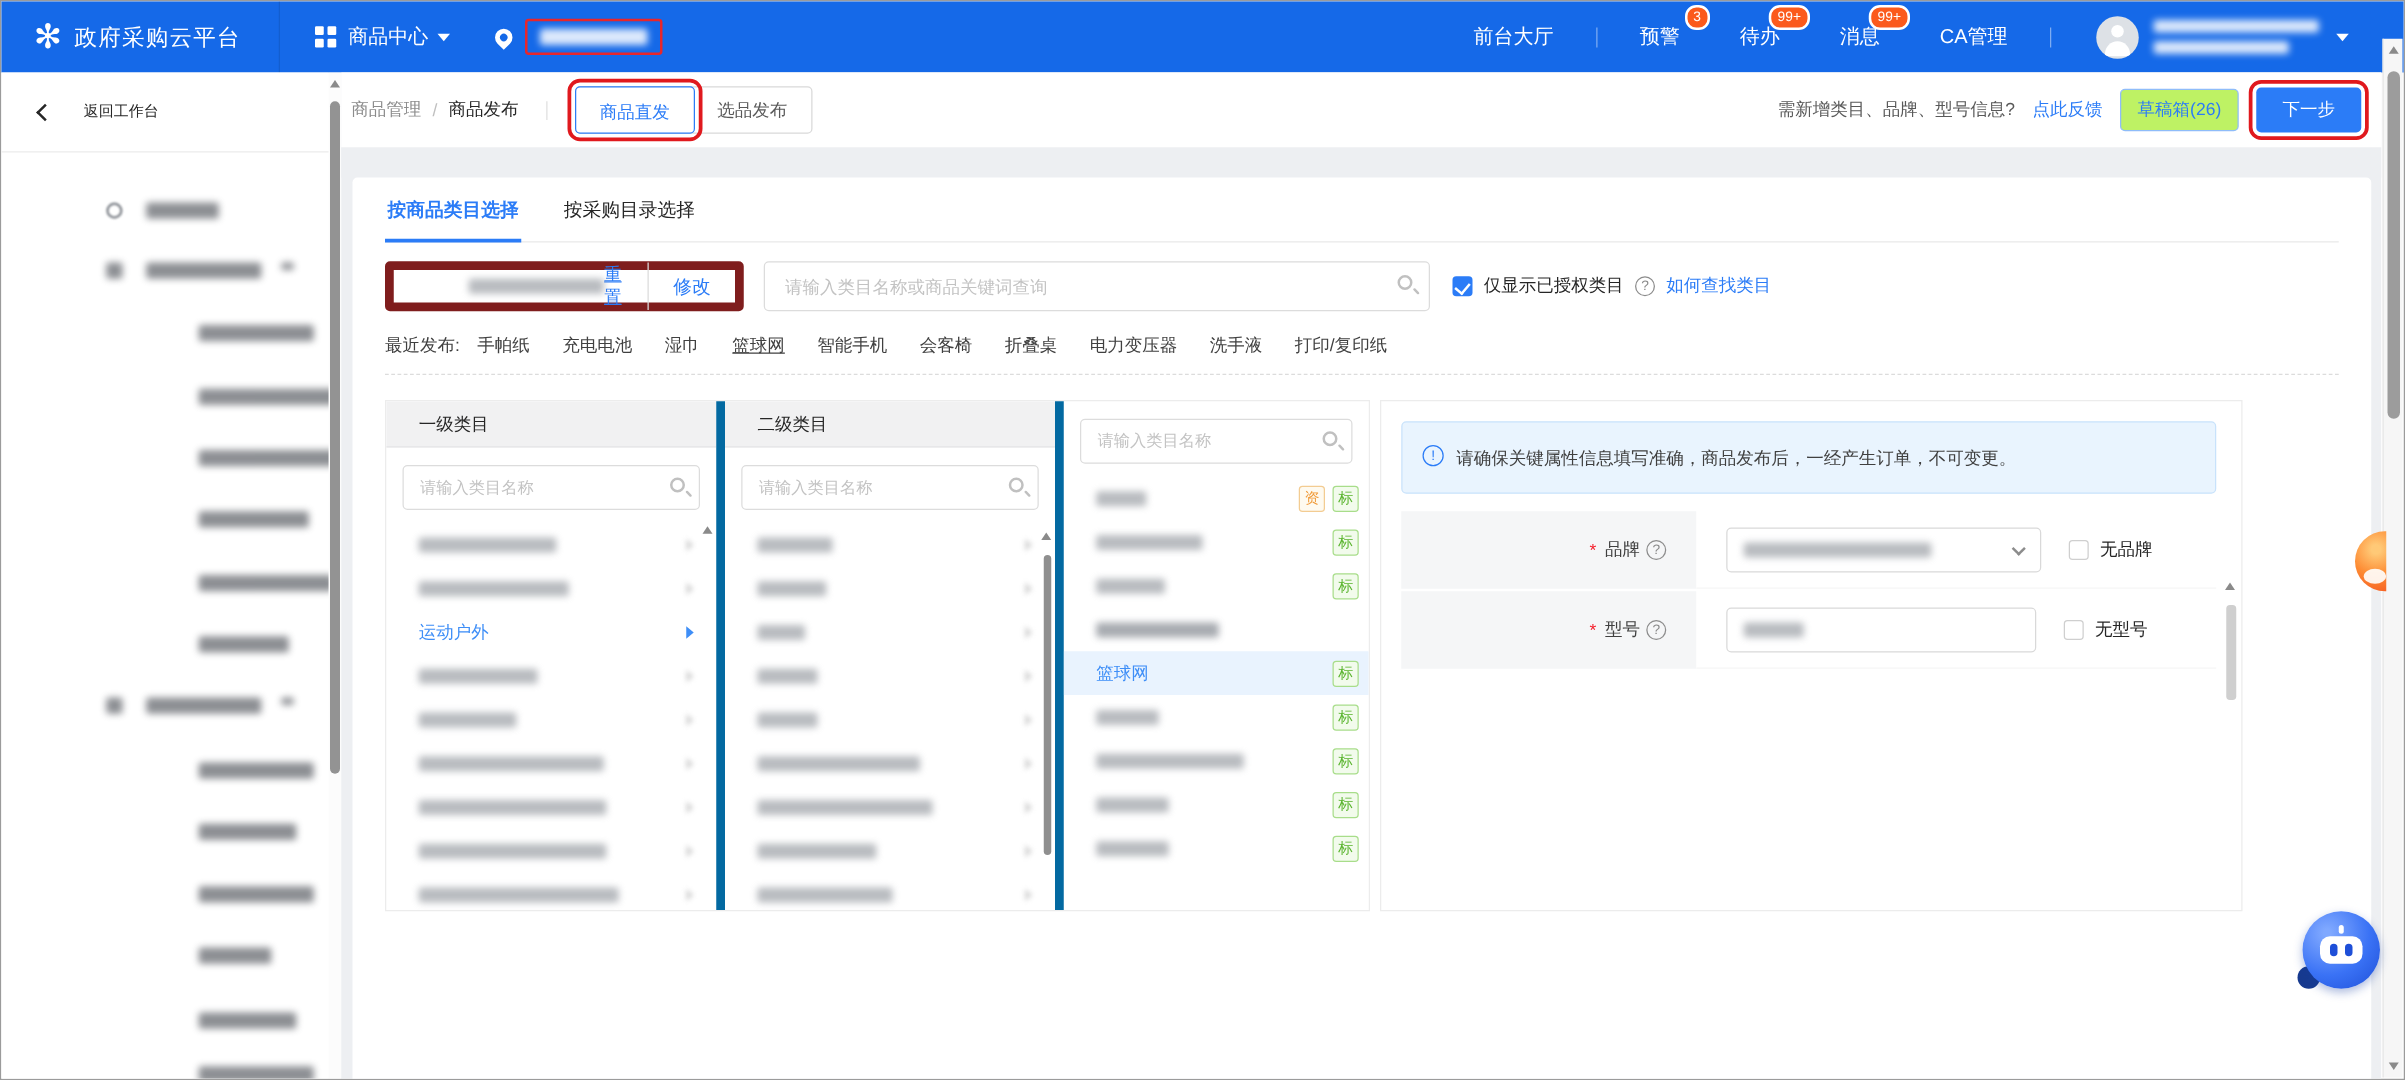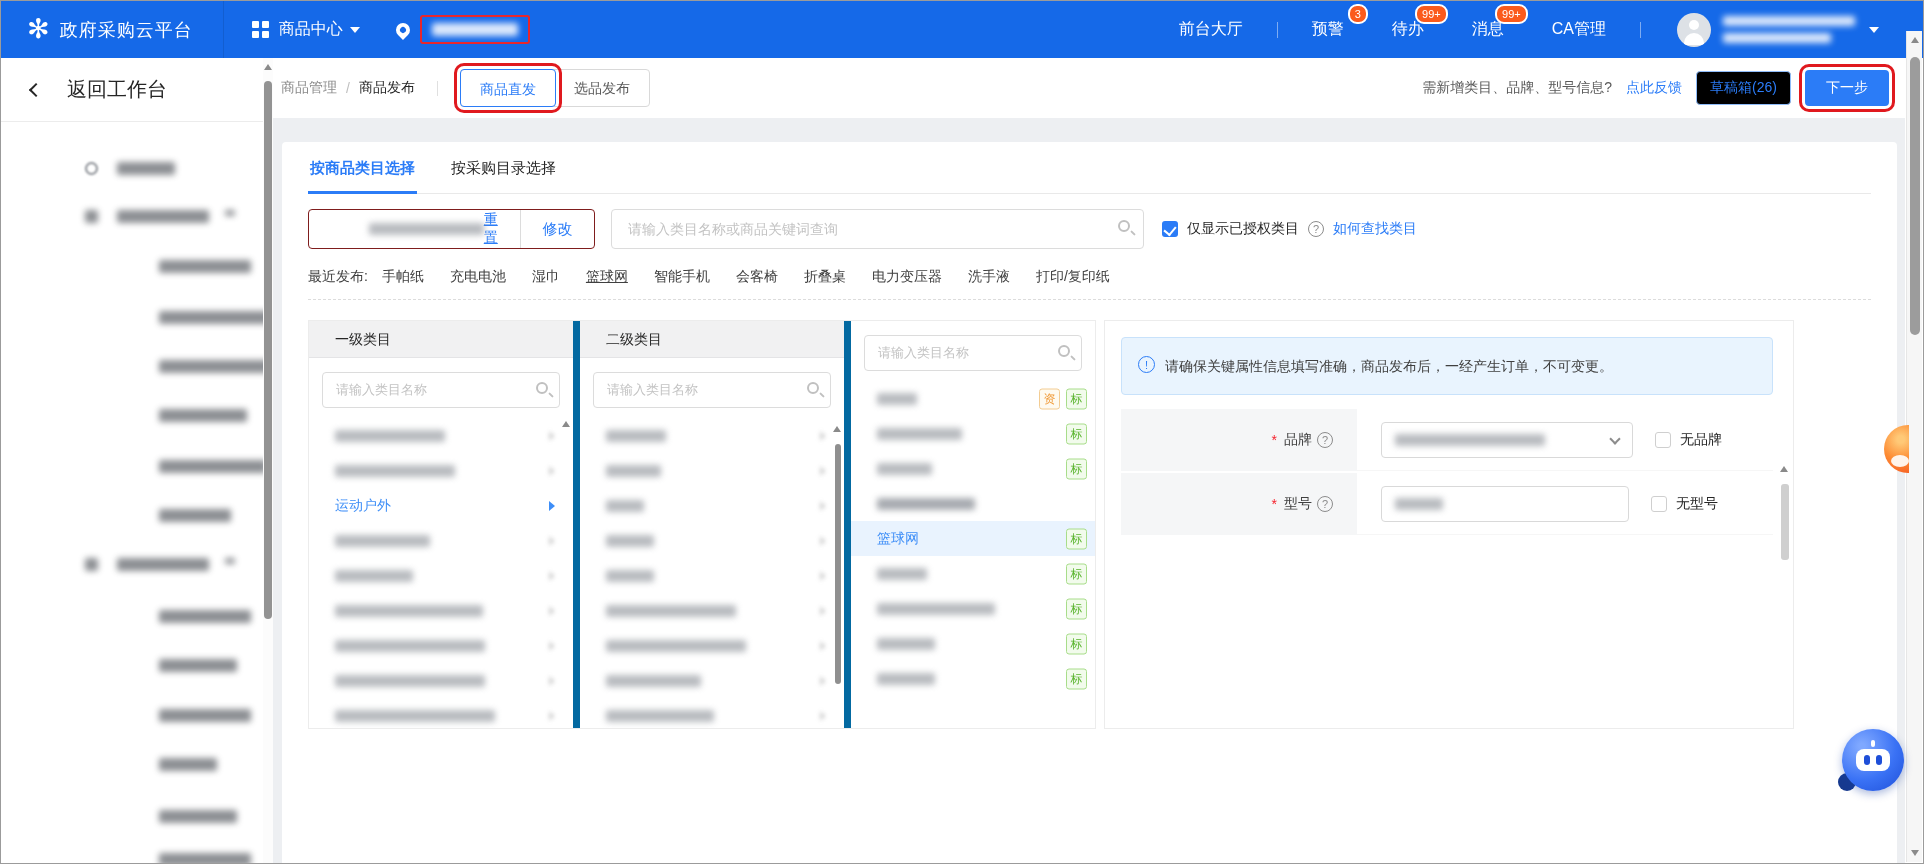--- a/index.html
+++ b/index.html
@@ -31,21 +31,21 @@
   .avatar { width:34px; height:34px; border-radius:50%; background:#dde1e6; position:relative; overflow:hidden; margin-left:26px; }
   .avatar::before { content:""; position:absolute; left:12px; top:7px; width:10px; height:10px; border-radius:50%; background:#fff; }
   .avatar::after { content:""; position:absolute; left:7px; top:20px; width:20px; height:12px; border-radius:10px 10px 0 0; background:#fff; }
   .user-lines { margin-left:12px; display:flex; flex-direction:column; gap:7px; }
 
   
   .sidebar { position:absolute; left:0; top:57px; width:262px; bottom:0; background:#fff; }
   .sb-head { height:64px; display:flex; align-items:center; border-bottom:1px solid #ececec; }
   .chev-left { width:10px; height:10px; border-left:2px solid #262626; border-bottom:2px solid #262626;
                transform:rotate(45deg); margin-left:30px; }
-  .sb-title { font-size:20px; margin-left:26px; }
+  .sb-title { font-size:12px; margin-left:26px; }
   .sb-items { position:absolute; left:0; top:65px; right:0; bottom:0; overflow:hidden; }
   .sb-item { position:absolute; height:14px; cursor:pointer; }
   .blur-d { background:#474b52; opacity:.62; filter:blur(3px); border-radius:2px; height:13px; display:inline-block; vertical-align:middle; }
   .sb-ring { position:absolute; width:13px; height:13px; border:2px solid #6b7078; border-radius:50%; filter:blur(1px); opacity:.8; }
   .sb-icon { position:absolute; width:13px; height:13px; }
   .sb-arrow { position:absolute; width:10px; height:6px; }
   .sb-scroll { position:absolute; left:262px; top:57px; width:10px; bottom:0; background:#fcfcfc; }
   .sb-scroll .tri-up { margin:6px auto 0; }
   .sb-thumb { position:absolute; left:1px; top:23px; width:8px; height:538px; background:#939393; border-radius:4px; }
 
@@ -58,33 +58,33 @@
   .crumb-grey { color:#8c8c8c; }
   .crumb-sep { color:#bfbfbf; margin:0 9px; }
   .crumb-vdiv { width:1px; height:15px; background:#e0e0e0; margin:0 22px; }
   .seg-wrap { display:flex; border:1px solid #d9d9d9; border-radius:4px; height:38px; }
   .seg { padding:0 19px; line-height:36px; font-size:14px; color:#595959; cursor:pointer; white-space:nowrap; }
   .seg.active { border:1px solid #2b7cf7; border-radius:4px; color:#2b7cf7; margin:-1px; line-height:38px; background:#fff; }
   .red-ann { outline:3px solid #e0191e; outline-offset:3px; border-radius:2px; }
   .hd-right { margin-left:auto; display:flex; align-items:center; gap:14px; padding-right:6px; }
   .hint-txt { color:#595959; }
   .link-blue { color:#2b7cf7; cursor:pointer; }
-  .btn-draft { height:34px; padding:0 13px; border:1px solid #8fbcf9; border-radius:4px; background:#000000;
+  .btn-draft { height:34px; padding:0 13px; border:1px solid #8fbcf9; border-radius:4px; background:#bef264;
                color:#2b7cf7; font-size:14px; cursor:pointer; }
   .btn-next { height:36px; padding:0 21px; background:#2b7cf7; border:none; border-radius:4px; color:#fff;
               font-size:14px; cursor:pointer; }
   .gray-band { height:24px; background:#edeff2; }
   .card { position:absolute; left:9px; right:8px; top:84px; bottom:0; background:#fff; border-radius:4px 4px 0 0; padding:0 26px; }
 
   .inner-tabs { display:flex; gap:32px; border-bottom:1px solid #e9e9e9; }
   .itab { padding:17px 2px 13px; font-size:15px; cursor:pointer; }
   .itab.active { color:#2b7cf7; font-weight:bold; border-bottom:3px solid #2b7cf7; margin-bottom:-1px; }
 
   .filter-row { margin-top:15px; display:flex; align-items:center; }
-  .preset-box { width:287px; height:40px; border:1px solid #7f1d1d; border-radius:4px; display:flex; align-items:center;padding-left:46px; }
+  .preset-box { width:287px; height:40px; border:7px solid #7f1d1d; border-radius:4px; display:flex; align-items:center;padding-left:46px; }
   .preset-box .reset { color:#2b7cf7; text-decoration:underline; margin-left:auto; margin-right:12px; cursor:pointer; }
   .preset-vdiv { width:1px; height:38px; background:#dcdcdc; }
   .preset-box .modify { width:84px; text-align:center; color:#2b7cf7; font-size:15px; cursor:pointer; }
   .search-box { position:relative; width:533px; height:40px; margin-left:16px; }
   .search-box input { width:100%; height:100%; border:1px solid #dcdcdc; border-radius:4px; padding:0 40px 0 16px;
                       font-size:14px; color:#404040; font-family:inherit; outline:none; }
   .search-box input::placeholder, .col-search input::placeholder { color:#c3c3c3; }
   .mag { position:absolute; right:14px; top:11px; width:12px; height:12px; border:2px solid #c0c0c0; border-radius:50%; }
   .mag::after { content:""; position:absolute; left:10px; top:10px; width:6px; height:2px; background:#c0c0c0;
                 transform:rotate(45deg); border-radius:1px; }

